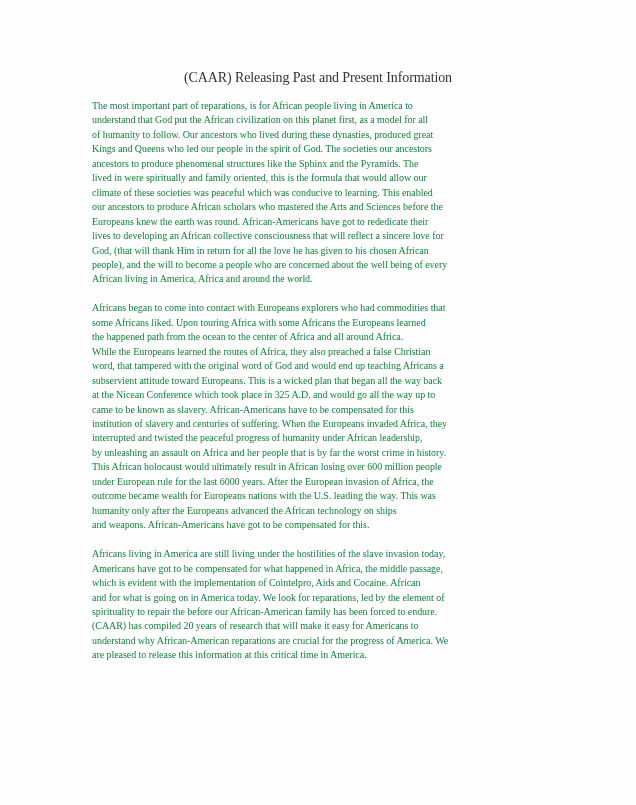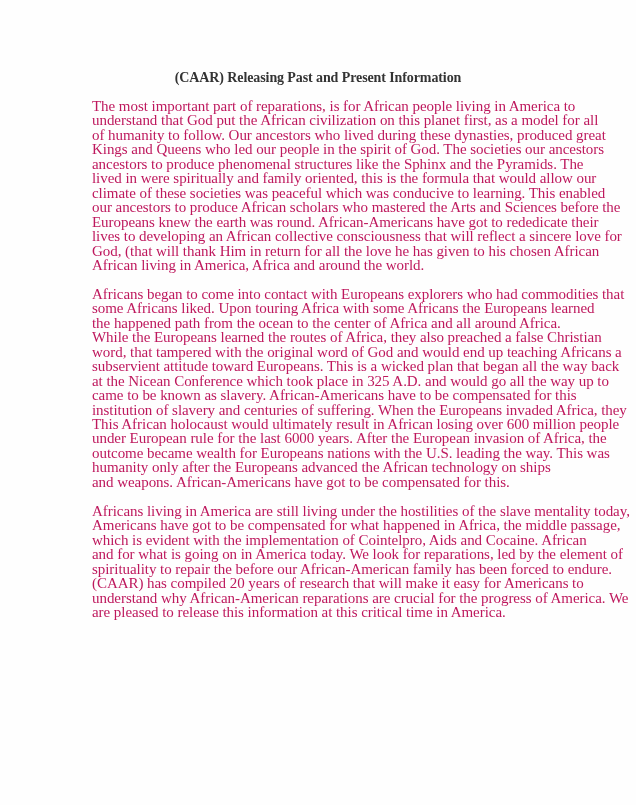--- a/index.html
+++ b/index.html
@@ -21,40 +21,40 @@
       width: 636px; height: 805px;
       background: #fefefe;
     }
     .title {
       position: absolute;
       top: 70px;
       left: 0;
       width: 636px;
       text-align: center;
       font-size: 14px;
-      font-weight: bold;
+      font-weight: normal;
       color: #333;
       letter-spacing: -0.1px;
       margin: 0;
     }
     .body-text {
       position: absolute;
       left: 92px;
       top: 99px;
       width: 480px;
     }
     .para {
       margin: 0 0 14.5px 0;
     }
     .line {
       display: block;
-      font-size: 15px;
+      font-size: 10px;
       line-height: 14.45px;
       white-space: nowrap;
-      color: #be185d;
+      color: #15803d;
       letter-spacing: -0.05px;
     }
   </style>
 </head>
 <body>
 
 <div class="page">
   <h1 class="title">(CAAR) Releasing Past and Present Information</h1>
   <div class="body-text" id="body-text">
       <p class="para">
@@ -62,40 +62,43 @@
         <span class="line">understand that God put the African civilization on this planet first, as a model for all</span>
         <span class="line">of  humanity to follow.  Our ancestors who lived during these dynasties, produced great</span>
         <span class="line">Kings and Queens who led our people in the spirit of God.  The societies our ancestors</span>
         <span class="line">ancestors to produce phenomenal structures like the Sphinx and the Pyramids.  The</span>
         <span class="line">lived in were spiritually and family oriented, this is the formula that would allow our</span>
         <span class="line">climate of these societies was peaceful which was conducive to learning.   This enabled</span>
         <span class="line">our ancestors to produce African scholars who mastered the Arts and Sciences before the</span>
         <span class="line">Europeans knew the earth was round.  African-Americans have got to rededicate their</span>
         <span class="line">lives to developing an African collective consciousness that will reflect a sincere love for</span>
         <span class="line">God, (that will thank Him in return for all the love he has given to his chosen African</span>
+        <span class="line">people), and the will to become a people who are concerned about the well being of every</span>
         <span class="line">African living in America, Africa and around the world.</span>
       </p>
       <p class="para">
         <span class="line">Africans began to come into contact with Europeans explorers who had commodities that</span>
         <span class="line">some Africans liked.  Upon touring Africa with some Africans the Europeans learned</span>
         <span class="line">the happened path from the ocean to the center of Africa and all around Africa.</span>
         <span class="line">While the Europeans learned the routes of Africa, they also preached a false Christian</span>
         <span class="line">word, that tampered with the original word of God and would end up teaching Africans a</span>
         <span class="line">subservient attitude toward Europeans.  This is a wicked plan that began all the way back</span>
         <span class="line">at the Nicean Conference which took place in 325 A.D. and would go all the way up to</span>
         <span class="line">came to be known as slavery.  African-Americans have to be compensated for this</span>
         <span class="line">institution of slavery and centuries of suffering.  When the Europeans invaded Africa, they</span>
+        <span class="line">interrupted and twisted the peaceful progress of humanity under African leadership,</span>
+        <span class="line">by unleashing an assault on Africa and her people that is by far the worst crime in history.</span>
         <span class="line">This African holocaust would ultimately result in African losing over 600 million people</span>
         <span class="line">under European rule for the last 6000 years.   After the European invasion of Africa, the</span>
         <span class="line">outcome became wealth for Europeans nations with the U.S. leading the way.  This was</span>
         <span class="line">humanity only after the Europeans advanced the African technology on ships</span>
         <span class="line">and weapons.  African-Americans have got to be compensated for this.</span>
       </p>
       <p class="para">
-        <span class="line">Africans living in America are still living under the hostilities of the slave mentality today,</span>
+        <span class="line">Africans living in America are still living under the hostilities of the slave invasion today,</span>
         <span class="line">Americans have got to be compensated for what happened in Africa, the middle passage,</span>
         <span class="line">which is evident with the implementation of Cointelpro, Aids and Cocaine.  African</span>
         <span class="line">and for what is going on in America today.  We look for reparations, led by the element of</span>
         <span class="line">spirituality to repair the before our African-American family has been forced to endure.</span>
         <span class="line">(CAAR) has compiled 20 years of research that will make it easy for Americans to</span>
         <span class="line">understand why African-American reparations are crucial for the progress of America. We</span>
         <span class="line">are pleased to release this information at this critical time in America.</span>
       </p>
     </div>
 </div>

